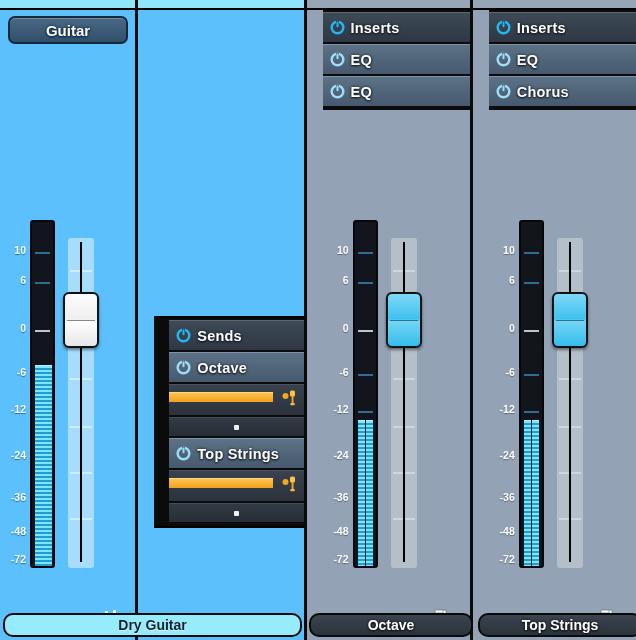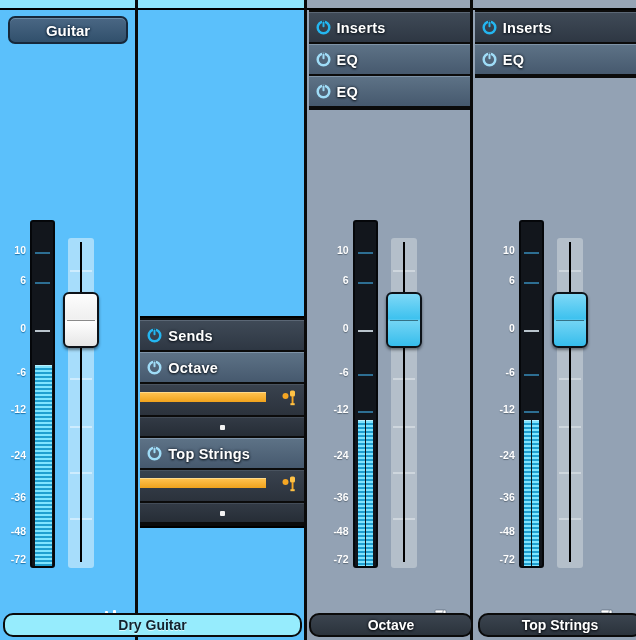--- a/index.html
+++ b/index.html
@@ -65,29 +65,30 @@
     line-height: 26px;
     text-align: center;
     text-shadow: 0 1px 2px #0d2136, 0 0 3px #0d2136;
     cursor: pointer;
     box-sizing: border-box;
   }
 
   
   .slots {
     position: absolute;
-    left: 2px; right: 0;
+    left: 16px; right: 0;
     background: #0b0b0b;
     padding: 2px 0 2px 0;
   }
   .slots.inserts { top: 0; }
   .slots.sendspanel {
     top: 306px;
     border-top: 2px solid #000;
     border-bottom: 2px solid #000;
+    padding-left: 15px;
   }
 
   .slot {
     position: relative;
     height: 30px;
     margin-bottom: 2px;
     display: flex;
     align-items: center;
     padding-left: 7px;
     box-sizing: border-box;
@@ -505,20 +506,28 @@
           <span class="lbl">Inserts</span>
         </div>
         <div class="slot item">
           <svg class="pwr" viewBox="0 0 16 16">
             <circle cx="8" cy="8" r="6.2" fill="none" stroke="#9fdcf7" stroke-width="2.6"></circle>
             <rect x="6.4" y="0.6" width="3.2" height="5" fill="#51657a"></rect>
             <rect x="6.9" y="1.6" width="2.2" height="6" rx="1" fill="#9fdcf7"></rect>
           </svg>
           <span class="lbl">EQ</span>
         </div>
+        <div class="slot item">
+          <svg class="pwr" viewBox="0 0 16 16">
+            <circle cx="8" cy="8" r="6.2" fill="none" stroke="#9fdcf7" stroke-width="2.6"></circle>
+            <rect x="6.4" y="0.6" width="3.2" height="5" fill="#51657a"></rect>
+            <rect x="6.9" y="1.6" width="2.2" height="6" rx="1" fill="#9fdcf7"></rect>
+          </svg>
+          <span class="lbl">Chorus</span>
+        </div>
       </div>
 
       <div class="fadergroup" style="left:0; top:200px; width:164px; height:370px;">
 
         <div class="scale" style="left:16px; top:0; height:355px;">
           <span class="tick on-gray" style="top:35px;">10</span>
           <span class="tick on-gray" style="top:65px;">6</span>
           <span class="tick on-gray" style="top:113px;">0</span>
           <span class="tick on-gray" style="top:157px;">-6</span>
           <span class="tick on-gray" style="top:194px;">-12</span>

